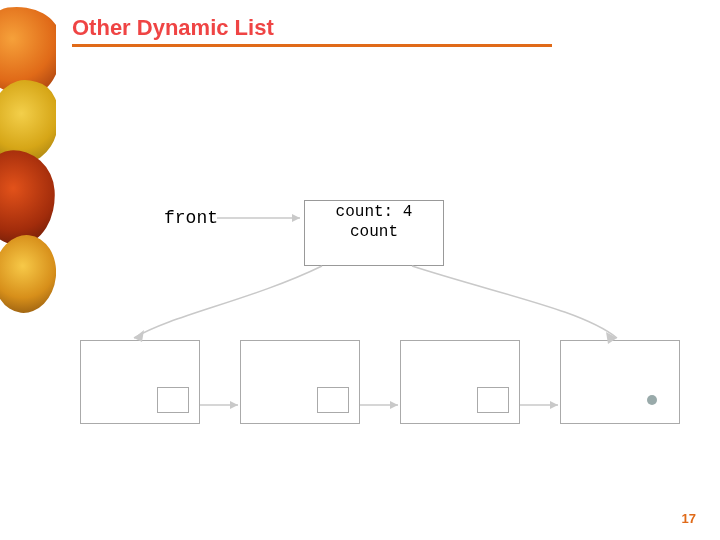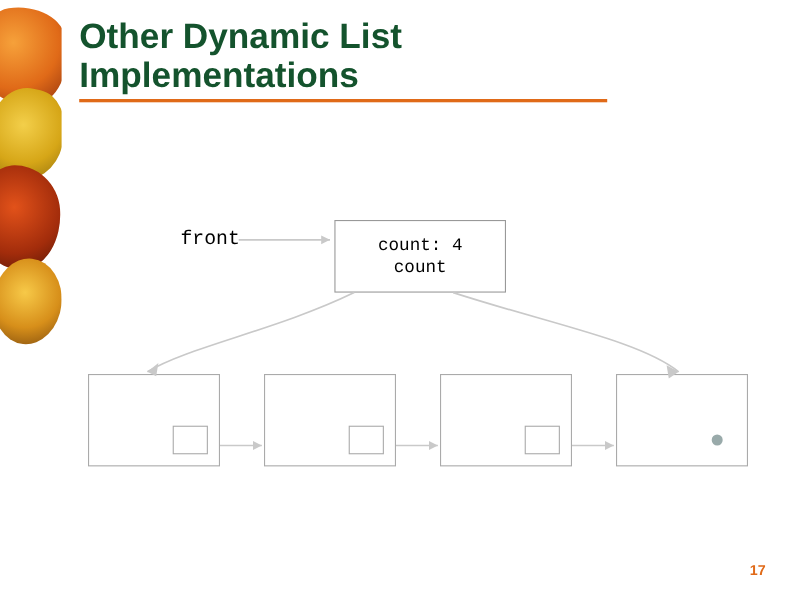--- a/index.html
+++ b/index.html
@@ -4,28 +4,28 @@
 <style>
   html,body{margin:0;padding:0;width:720px;height:540px;background:#fff;font-family:Arial,Helvetica,sans-serif;overflow:hidden}
   .slide{position:relative;width:720px;height:540px}
   .sidebar{position:absolute;left:0;top:0;width:56px;height:540px;overflow:hidden}
   .leaf{position:absolute}
   .leaf.a{width:80px;height:90px;left:-18px;top:6px;background:radial-gradient(circle at 40% 35%,#f6a13a 0%,#e06a18 55%,#8d2f0d 100%);border-radius:40% 60% 45% 55%/55% 40% 60% 45%;transform:rotate(-8deg)}
   .leaf.b{width:70px;height:85px;left:-12px;top:80px;background:radial-gradient(circle at 45% 40%,#f3cf4a 0%,#d6a617 55%,#8a6a0e 100%);border-radius:50% 45% 55% 45%/55% 50% 50% 50%;transform:rotate(12deg)}
   .leaf.c{width:75px;height:95px;left:-20px;top:150px;background:radial-gradient(circle at 45% 40%,#e2521a 0%,#a22c0b 60%,#541606 100%);border-radius:45% 55% 50% 50%/55% 45% 55% 45%;transform:rotate(-4deg)}
   .leaf.d{width:62px;height:78px;left:-6px;top:235px;background:radial-gradient(circle at 45% 40%,#f7c948 0%,#d78f1a 55%,#7d4a0d 100%);border-radius:50%;transform:rotate(6deg)}
   .content{position:absolute;left:72px;top:0;right:20px;bottom:0}
-  h1.title{color:#14532d;font-size:32px;font-weight:700;margin:16px 0 4px;line-height:1.1}
+  h1.title{color:#ef4444;font-size:22px;font-weight:700;margin:16px 0 4px;line-height:1.1}
   .rule{height:3px;background:#e06a18;width:480px;margin-bottom:14px}
   ul.bullets{margin:8px 0 0;padding-left:26px}
   ul.bullets li{font-size:20px;line-height:1.28;font-weight:700;color:#000}
   em.hn{font-style:italic}
   .diag{position:absolute;left:72px;top:200px;width:620px;height:300px}
   .lbl-list{position:absolute;left:92px;top:8px;font-family:"Courier New",monospace;font-size:18px}
-  .hdr{position:absolute;left:232px;top:0;width:156px;height:66px;border:1px solid #999;font-family:"Courier New",monospace;font-size:16px;text-align:center;line-height:1.25;padding-top:12px;box-sizing:border-box}
+  .hdr{position:absolute;left:232px;top:0;width:140px;height:66px;border:1px solid #999;font-family:"Courier New",monospace;font-size:16px;text-align:center;line-height:1.25;padding-top:1px;box-sizing:border-box}
   .nodes{position:absolute;left:0;top:140px;width:620px;height:90px}
   .node{position:absolute;width:118px;height:82px;border:1px solid #aaa;background:#fff}
   .node .ptr{position:absolute;right:10px;bottom:10px;width:30px;height:24px;border:1px solid #aaa}
   .node .dot{position:absolute;right:22px;bottom:18px;width:10px;height:10px;background:#9aa;border-radius:50%}
   .n1{left:8px}.n2{left:168px}.n3{left:328px}.n4{left:488px}
   svg.arrows{position:absolute;left:0;top:0;width:620px;height:300px;pointer-events:none}
   .arrow{stroke:#c9c9c9;stroke-width:1.5;fill:none}
   .ahead{fill:#c9c9c9}
   .pgnum{position:absolute;right:24px;bottom:14px;color:#e06a18;font-size:13px;font-weight:700}
 </style>
@@ -37,21 +37,20 @@
   <div class="sidebar">
     <div class="leaf a"></div>
     <div class="leaf b"></div>
     <div class="leaf c"></div>
     <div class="leaf d"></div>
   </div>
 
   <div class="content">
     <h1 class="title">
       <span>Other Dynamic List</span><br>
-      <span>Implementations</span>
     </h1>
     <div class="rule"></div>
 
   </div>
 
   <div class="diag">
     <div class="lbl-list">front</div>
     <div class="hdr">
       <div>count: 4</div>
       <div>count</div>

